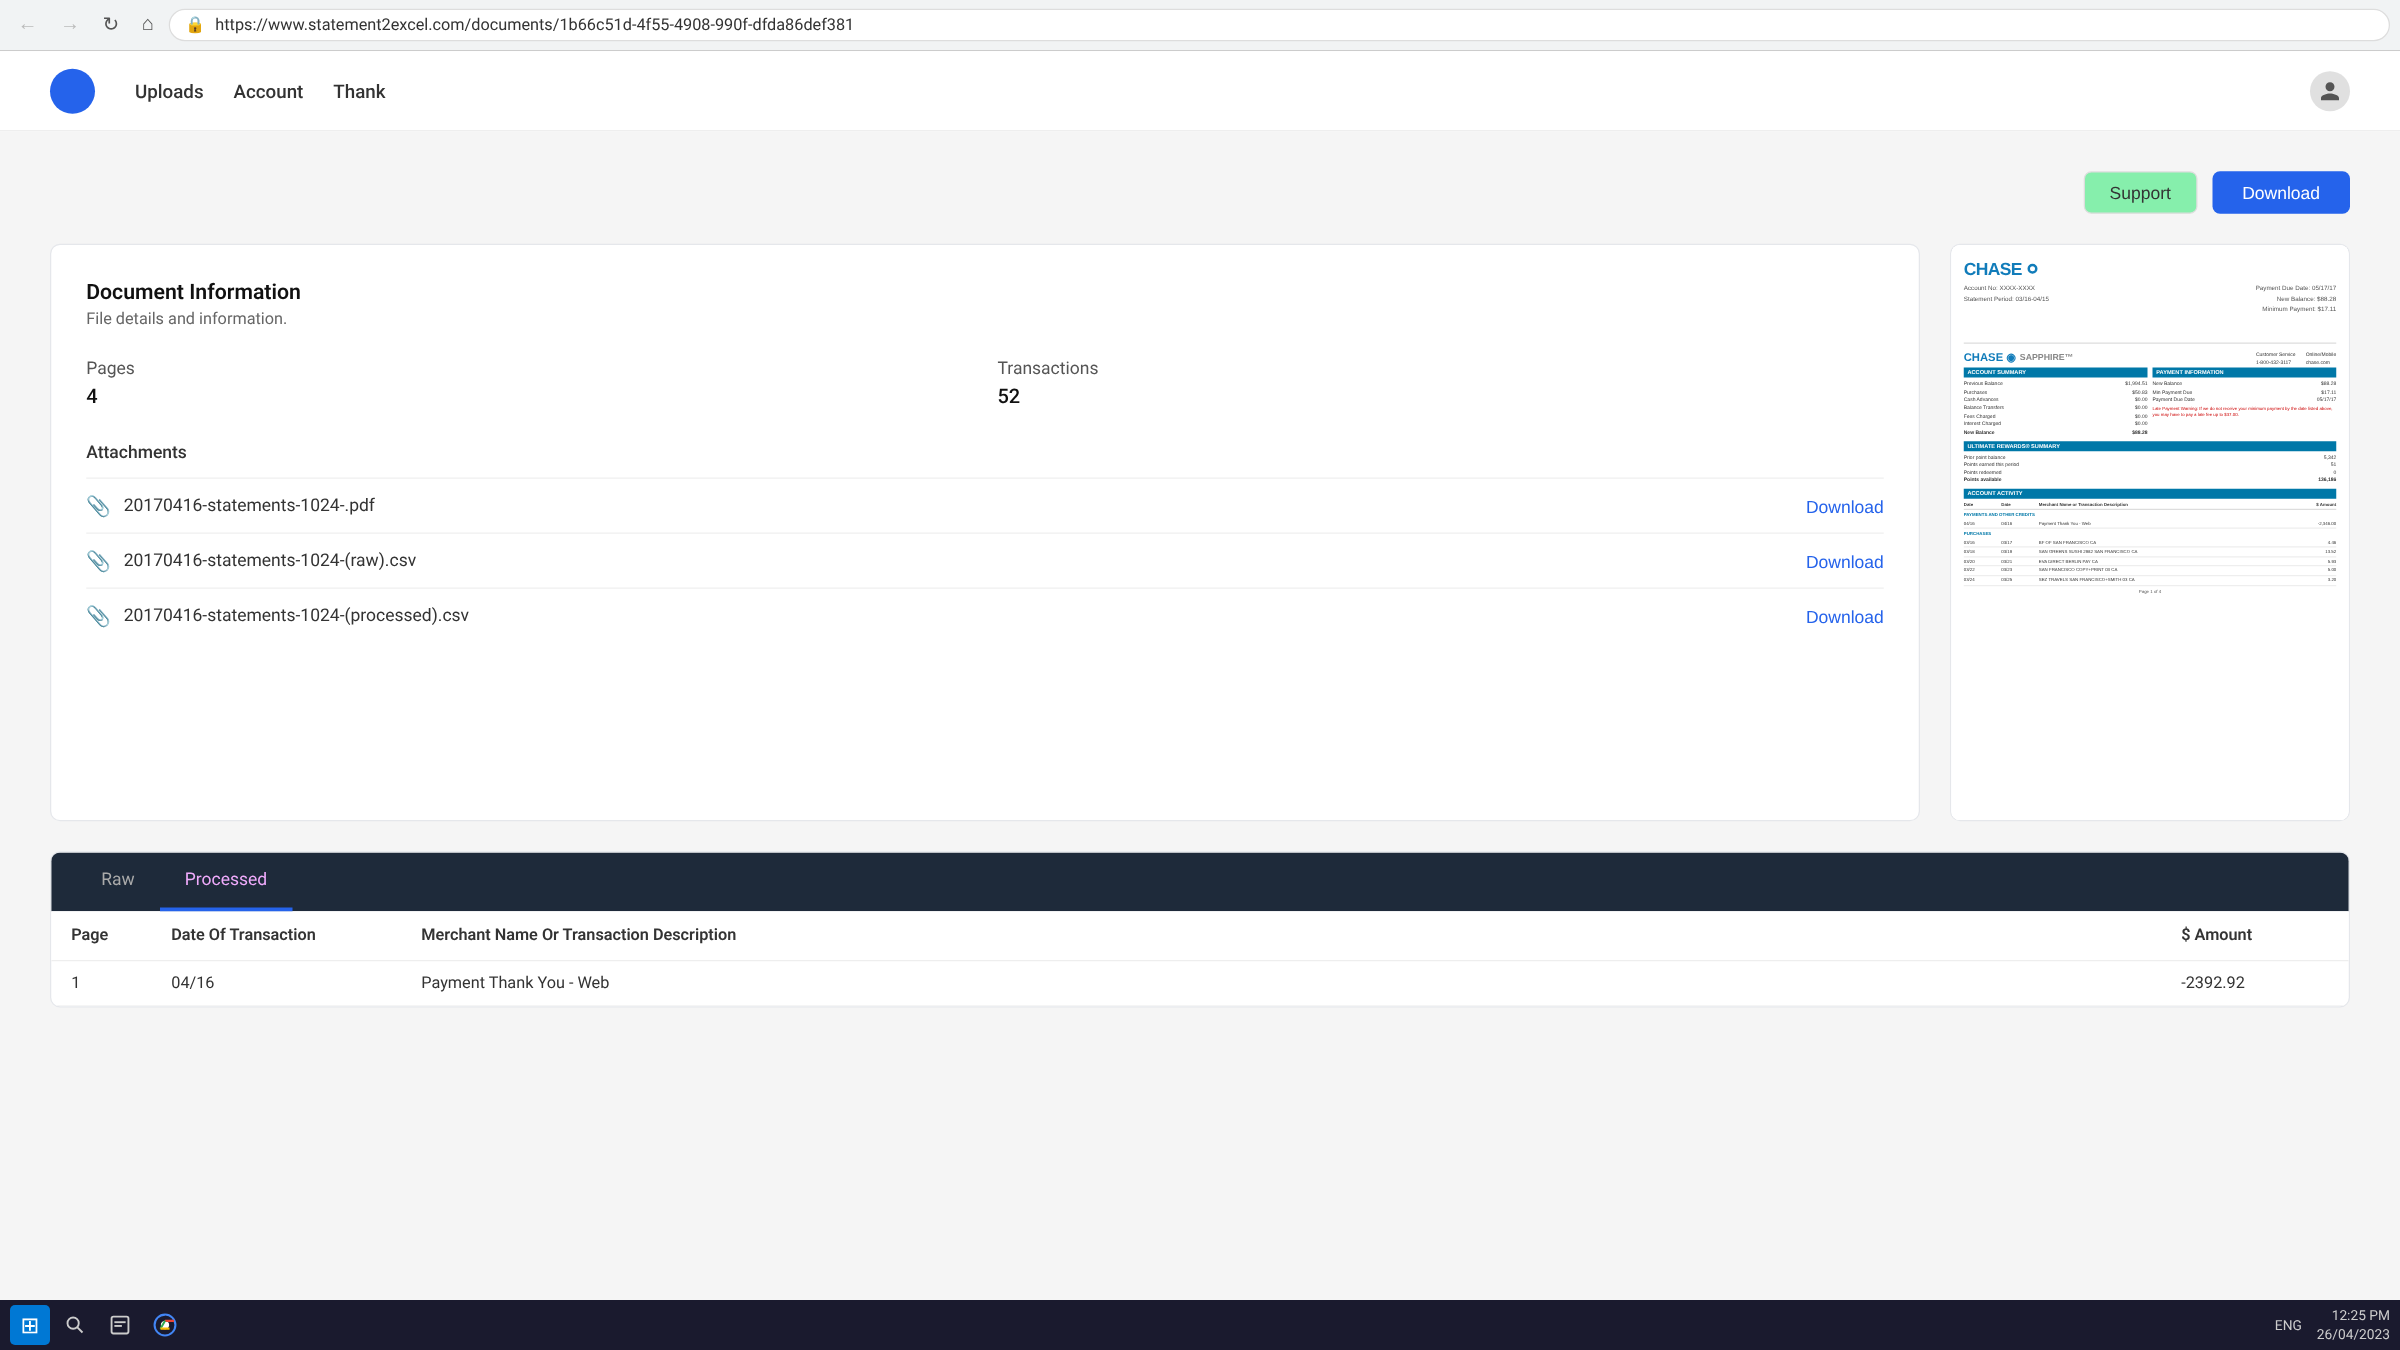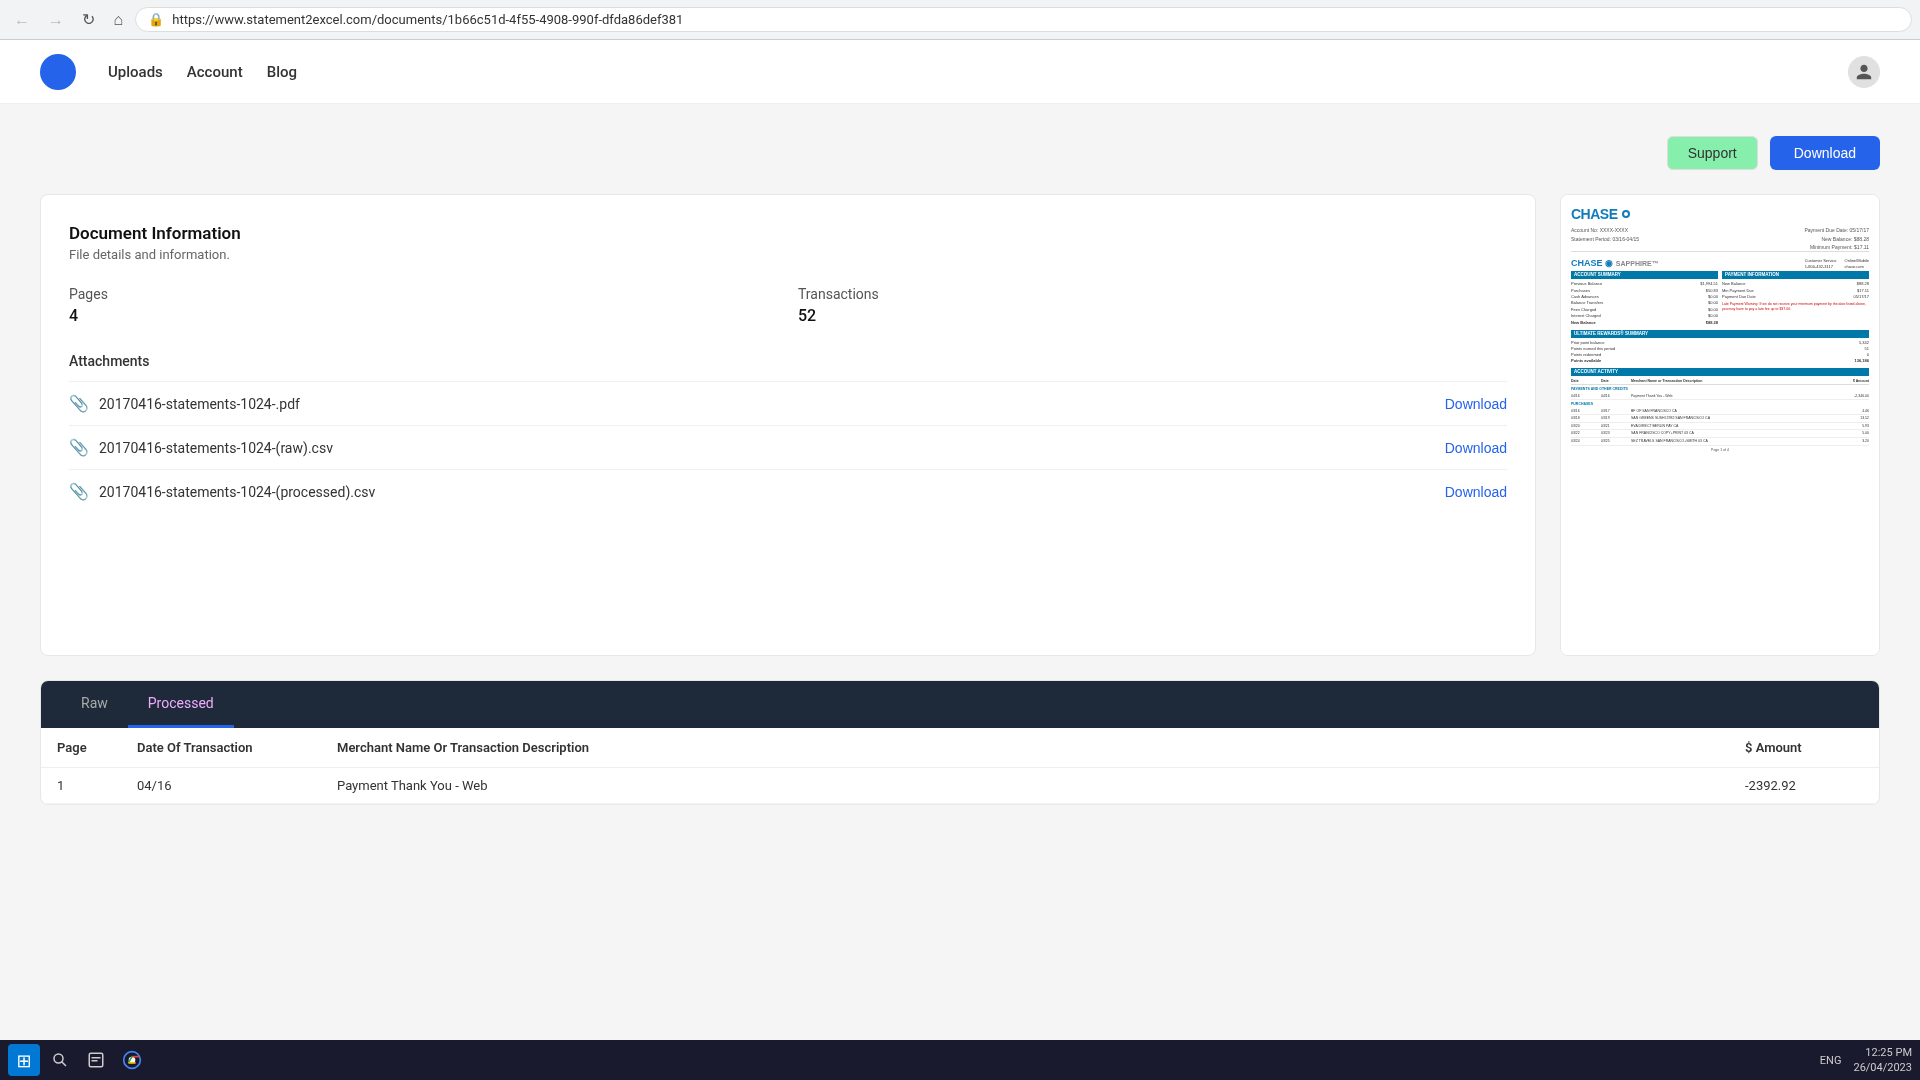--- a/index.html
+++ b/index.html
@@ -99,21 +99,21 @@
     </div>
   </div>
 
   <div class="app-wrapper">
 
     <nav class="navbar">
       <div class="navbar-logo"></div>
       <div class="navbar-links">
         <a class="navbar-link" href="#">Uploads</a>
         <a class="navbar-link" href="#">Account</a>
-        <a class="navbar-link" href="#">Blog</a>
+        <a class="navbar-link" href="#">Thank</a>
       </div>
       <div class="navbar-spacer"></div>
       <div class="navbar-user">
         <svg width="18" height="18" viewBox="0 0 24 24" fill="#555">
           <path d="M12 12c2.7 0 4.8-2.1 4.8-4.8S14.7 2.4 12 2.4 7.2 4.5 7.2 7.2 9.3 12 12 12zm0 2.4c-3.2 0-9.6 1.6-9.6 4.8v2.4h19.2v-2.4c0-3.2-6.4-4.8-9.6-4.8z"></path>
         </svg>
       </div>
     </nav>
 
     <div class="main-content">
@@ -161,21 +161,21 @@
               <button class="attachment-download">Download</button>
             </div>
           </div>
         </div>
 
         <div class="preview-card">
           <div class="document-preview">
 
             <div style="padding:10px; font-family: Arial, sans-serif; font-size:6px; line-height:1.3; color:#333; background:#fff; height:100%; overflow:hidden;">
 
-              <div style="border-bottom:1px solid #ddd; padding-bottom:0; margin-bottom:6px;">
+              <div style="border-bottom:1px solid #ddd; padding-bottom:22px; margin-bottom:6px;">
                 <div style="display:flex; align-items:center; gap:4px; margin-bottom:4px;">
                   <div style="font-size:14px; font-weight:900; color:#117cba; letter-spacing:-0.5px;">CHASE</div>
                   <div style="width:8px;height:8px;border-radius:50%;border:2px solid #117cba;"></div>
                 </div>
                 <div style="display:grid; grid-template-columns:1fr 1fr; gap:2px; font-size:5px; color:#555;">
                   <div>Account No: XXXX-XXXX</div>
                   <div style="text-align:right;">Payment Due Date: 05/17/17</div>
                   <div>Statement Period: 03/16-04/15</div>
                   <div style="text-align:right;">New Balance: $88.28</div>
                   <div></div>

